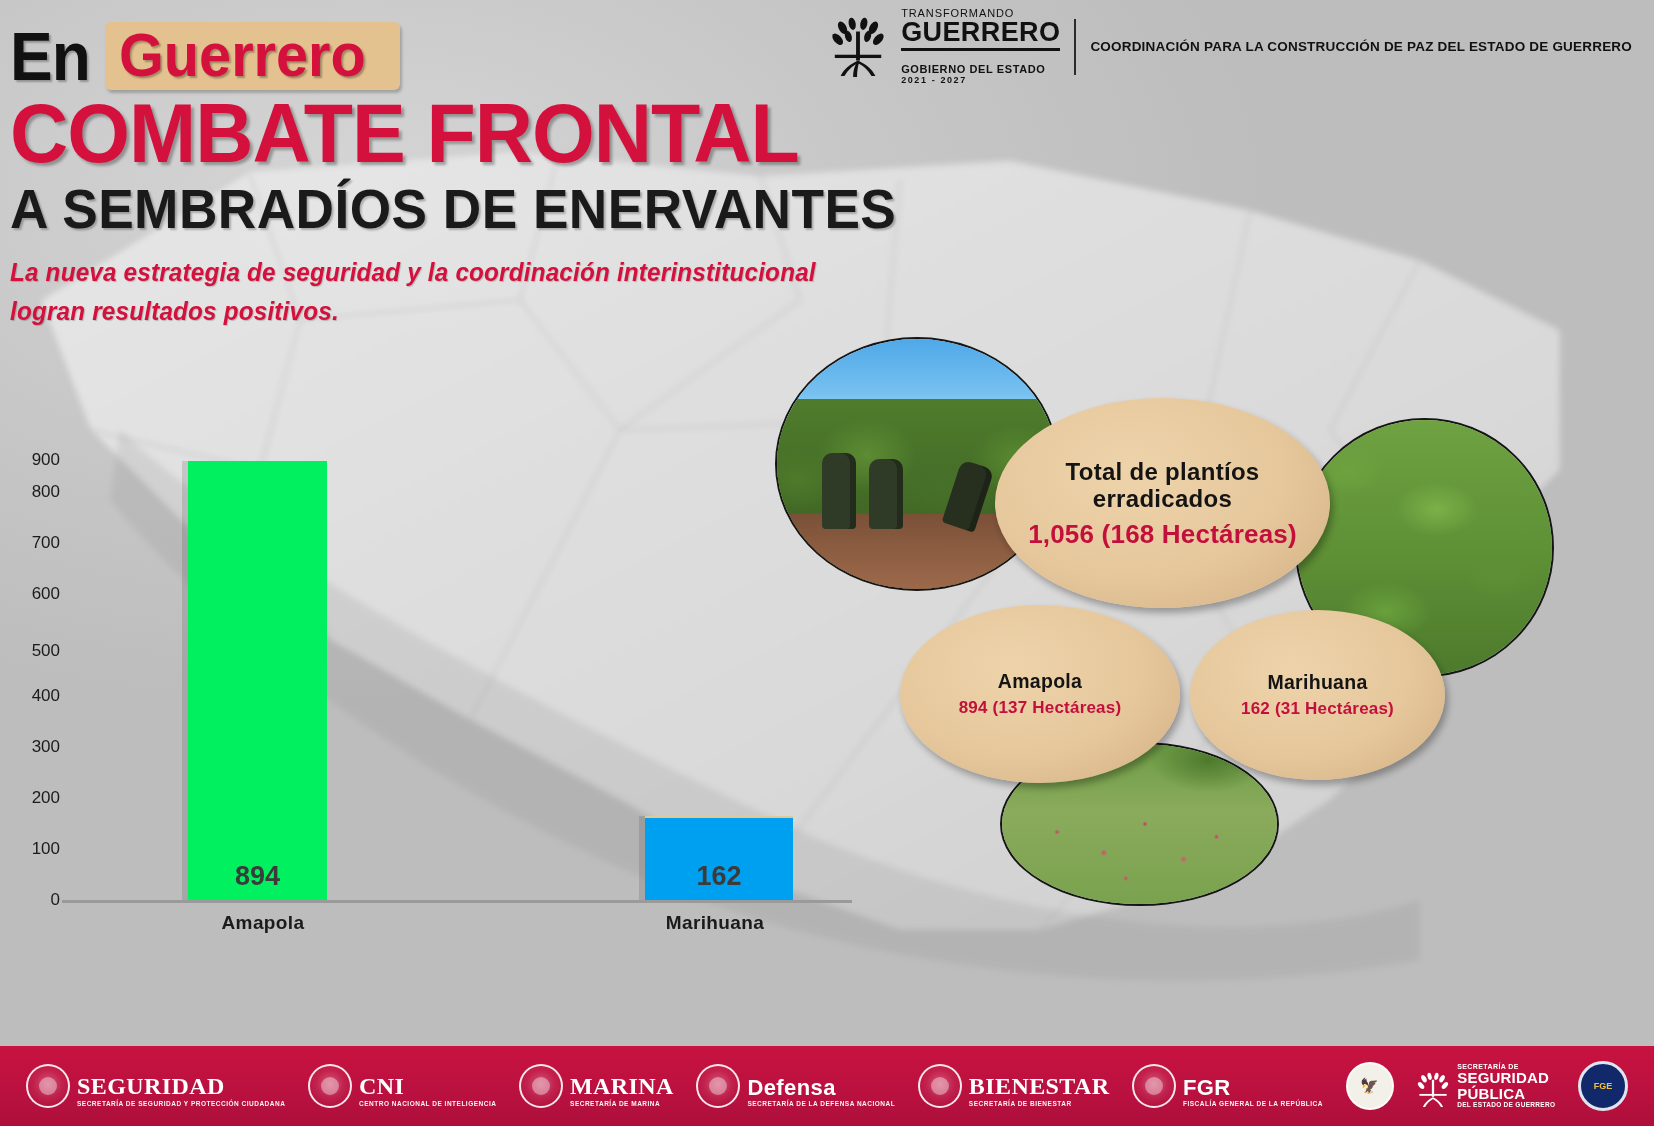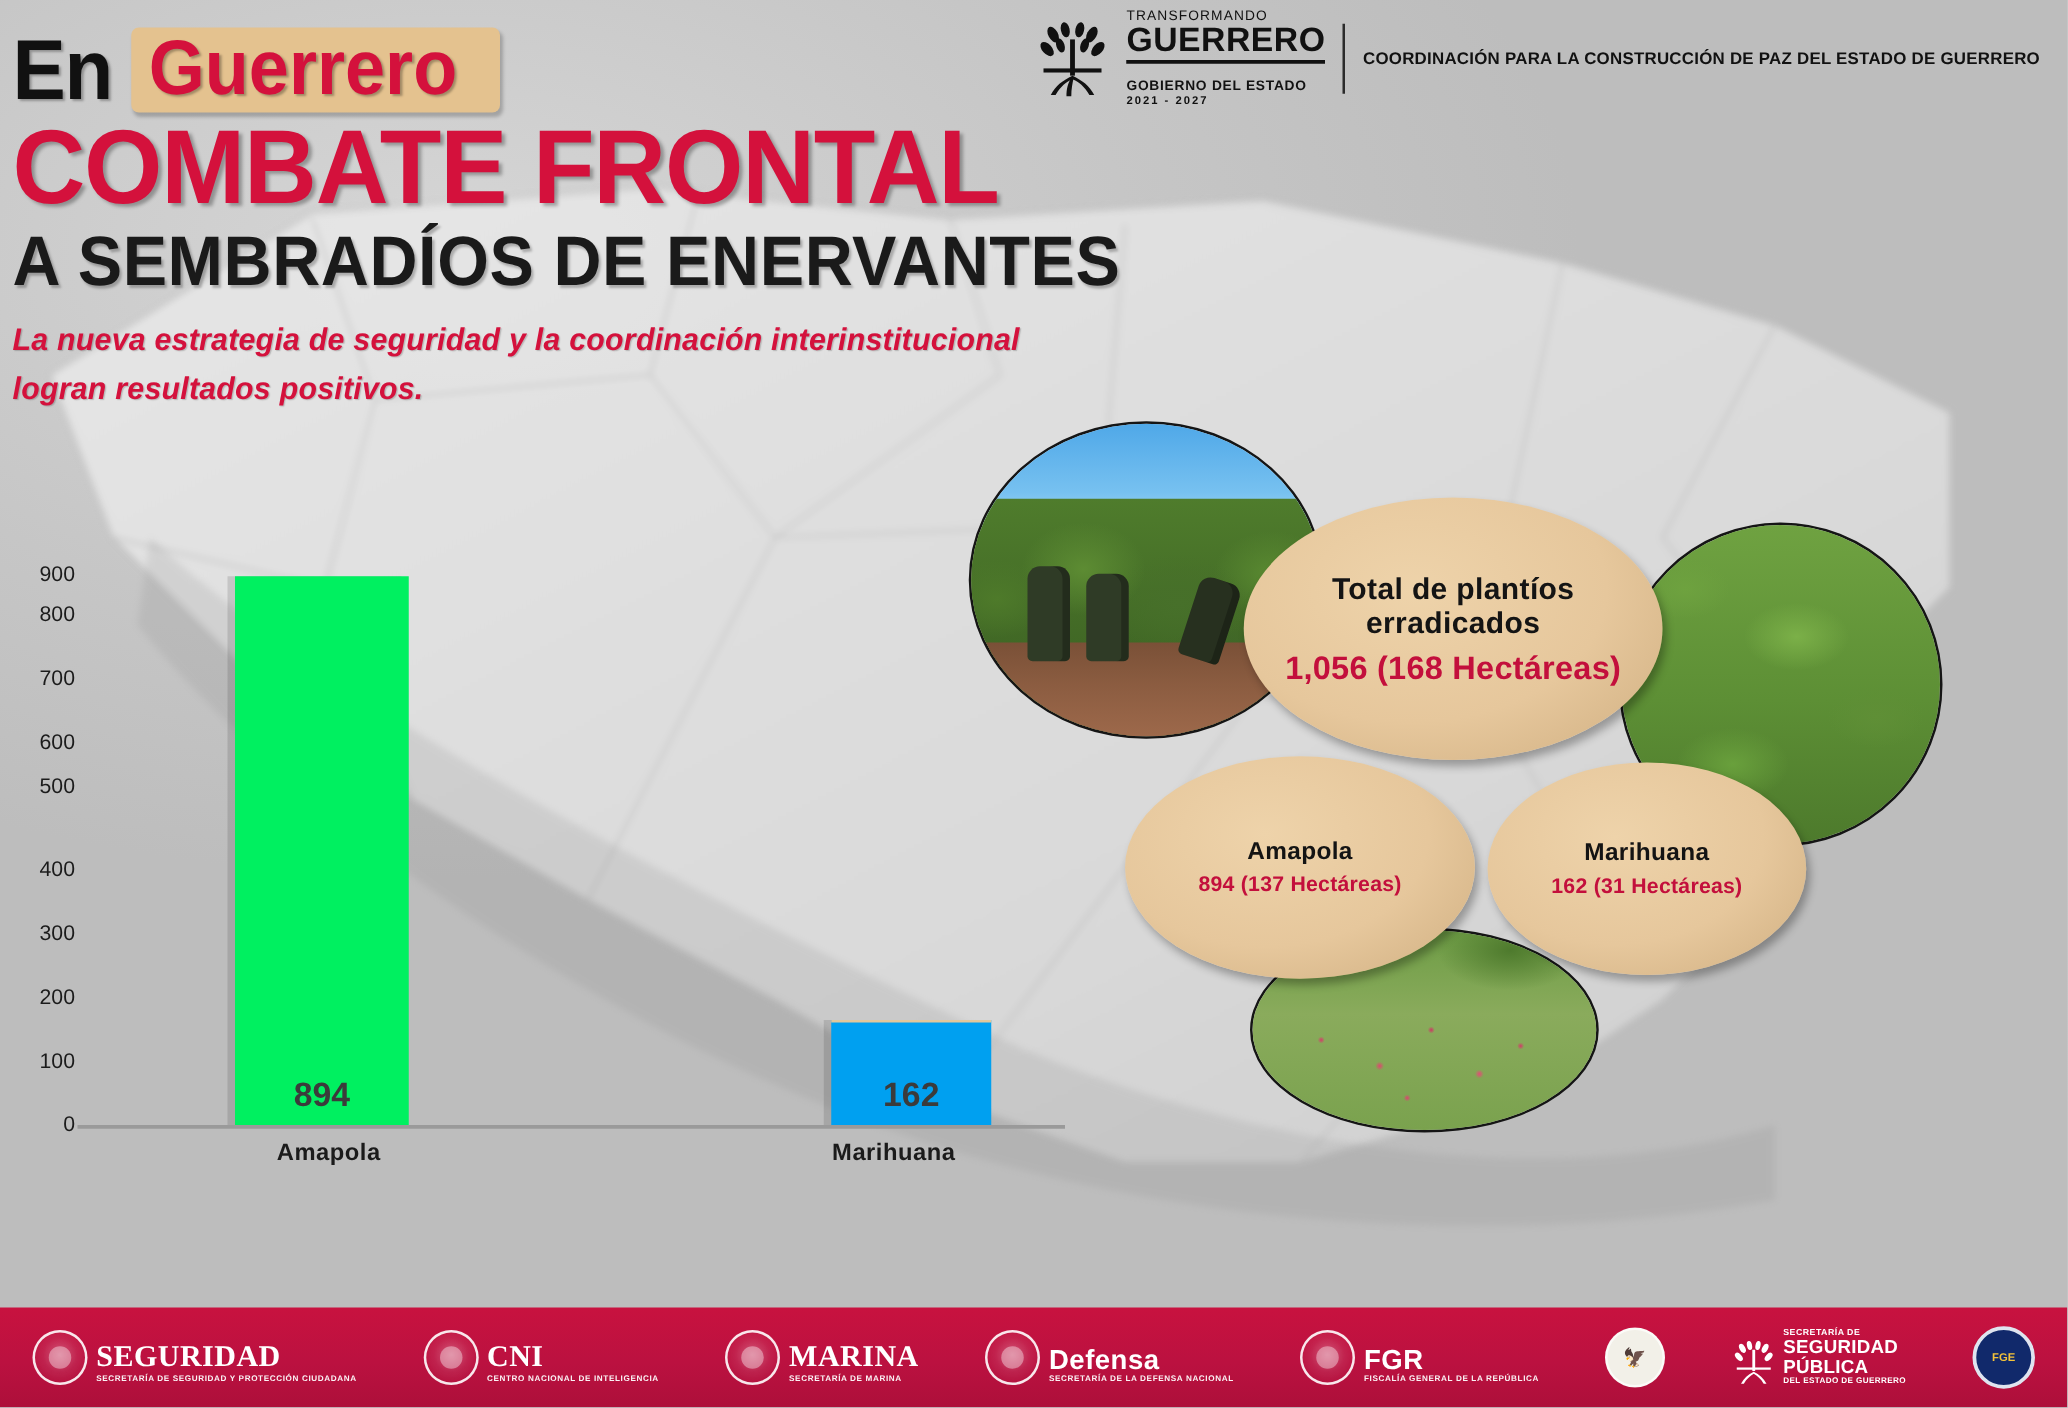--- a/index.html
+++ b/index.html
@@ -257,32 +257,32 @@
     </div>
   </div>
 
   <div class="chart">
     <div class="yaxis">
       <span class="ytick" style="top:460px">0</span>
       <span class="ytick" style="top:409px">100</span>
       <span class="ytick" style="top:358px">200</span>
       <span class="ytick" style="top:307px">300</span>
       <span class="ytick" style="top:256px">400</span>
-      <span class="ytick" style="top:189px">500</span>
+      <span class="ytick" style="top:211px">500</span>
       <span class="ytick" style="top:154px">600</span>
       <span class="ytick" style="top:103px">700</span>
       <span class="ytick" style="top:52px">800</span>
       <span class="ytick" style="top:20px">900</span>
     </div>
 
     <div class="plot">
       <div class="bar bar-green" style="left:126px;width:139px;height:439px;">
         <span class="barval">894</span>
       </div>
-      <div class="bar bar-blue" style="left:603px;width:128px;height:82px;">
+      <div class="bar bar-blue" style="left:583px;width:148px;height:82px;">
         <span class="barval">162</span>
       </div>
     </div>
 
     <div class="baseline"></div>
     <div class="xlabel" style="left:128px;width:270px;">Amapola</div>
     <div class="xlabel" style="left:570px;width:290px;">Marihuana</div>
   </div>
 
   <div class="photo ph-soldiers">
@@ -344,20 +344,27 @@
     </div>
 
     <div class="flogo">
       <div class="seal"></div>
       <div class="fl-txt">
         <div class="fl-main sans">Defensa</div>
         <div class="fl-sub">Secretaría de la Defensa Nacional</div>
       </div>
     </div>
 
+    <div class="flogo">
+      <div class="seal"></div>
+      <div class="fl-txt">
+        <div class="fl-main">BIENESTAR</div>
+        <div class="fl-sub">Secretaría de Bienestar</div>
+      </div>
+    </div>
 
     <div class="flogo">
       <div class="seal"></div>
       <div class="fl-txt">
         <div class="fl-main sans">FGR</div>
         <div class="fl-sub">Fiscalía General de la República</div>
       </div>
     </div>
 
     <div class="flogo">

